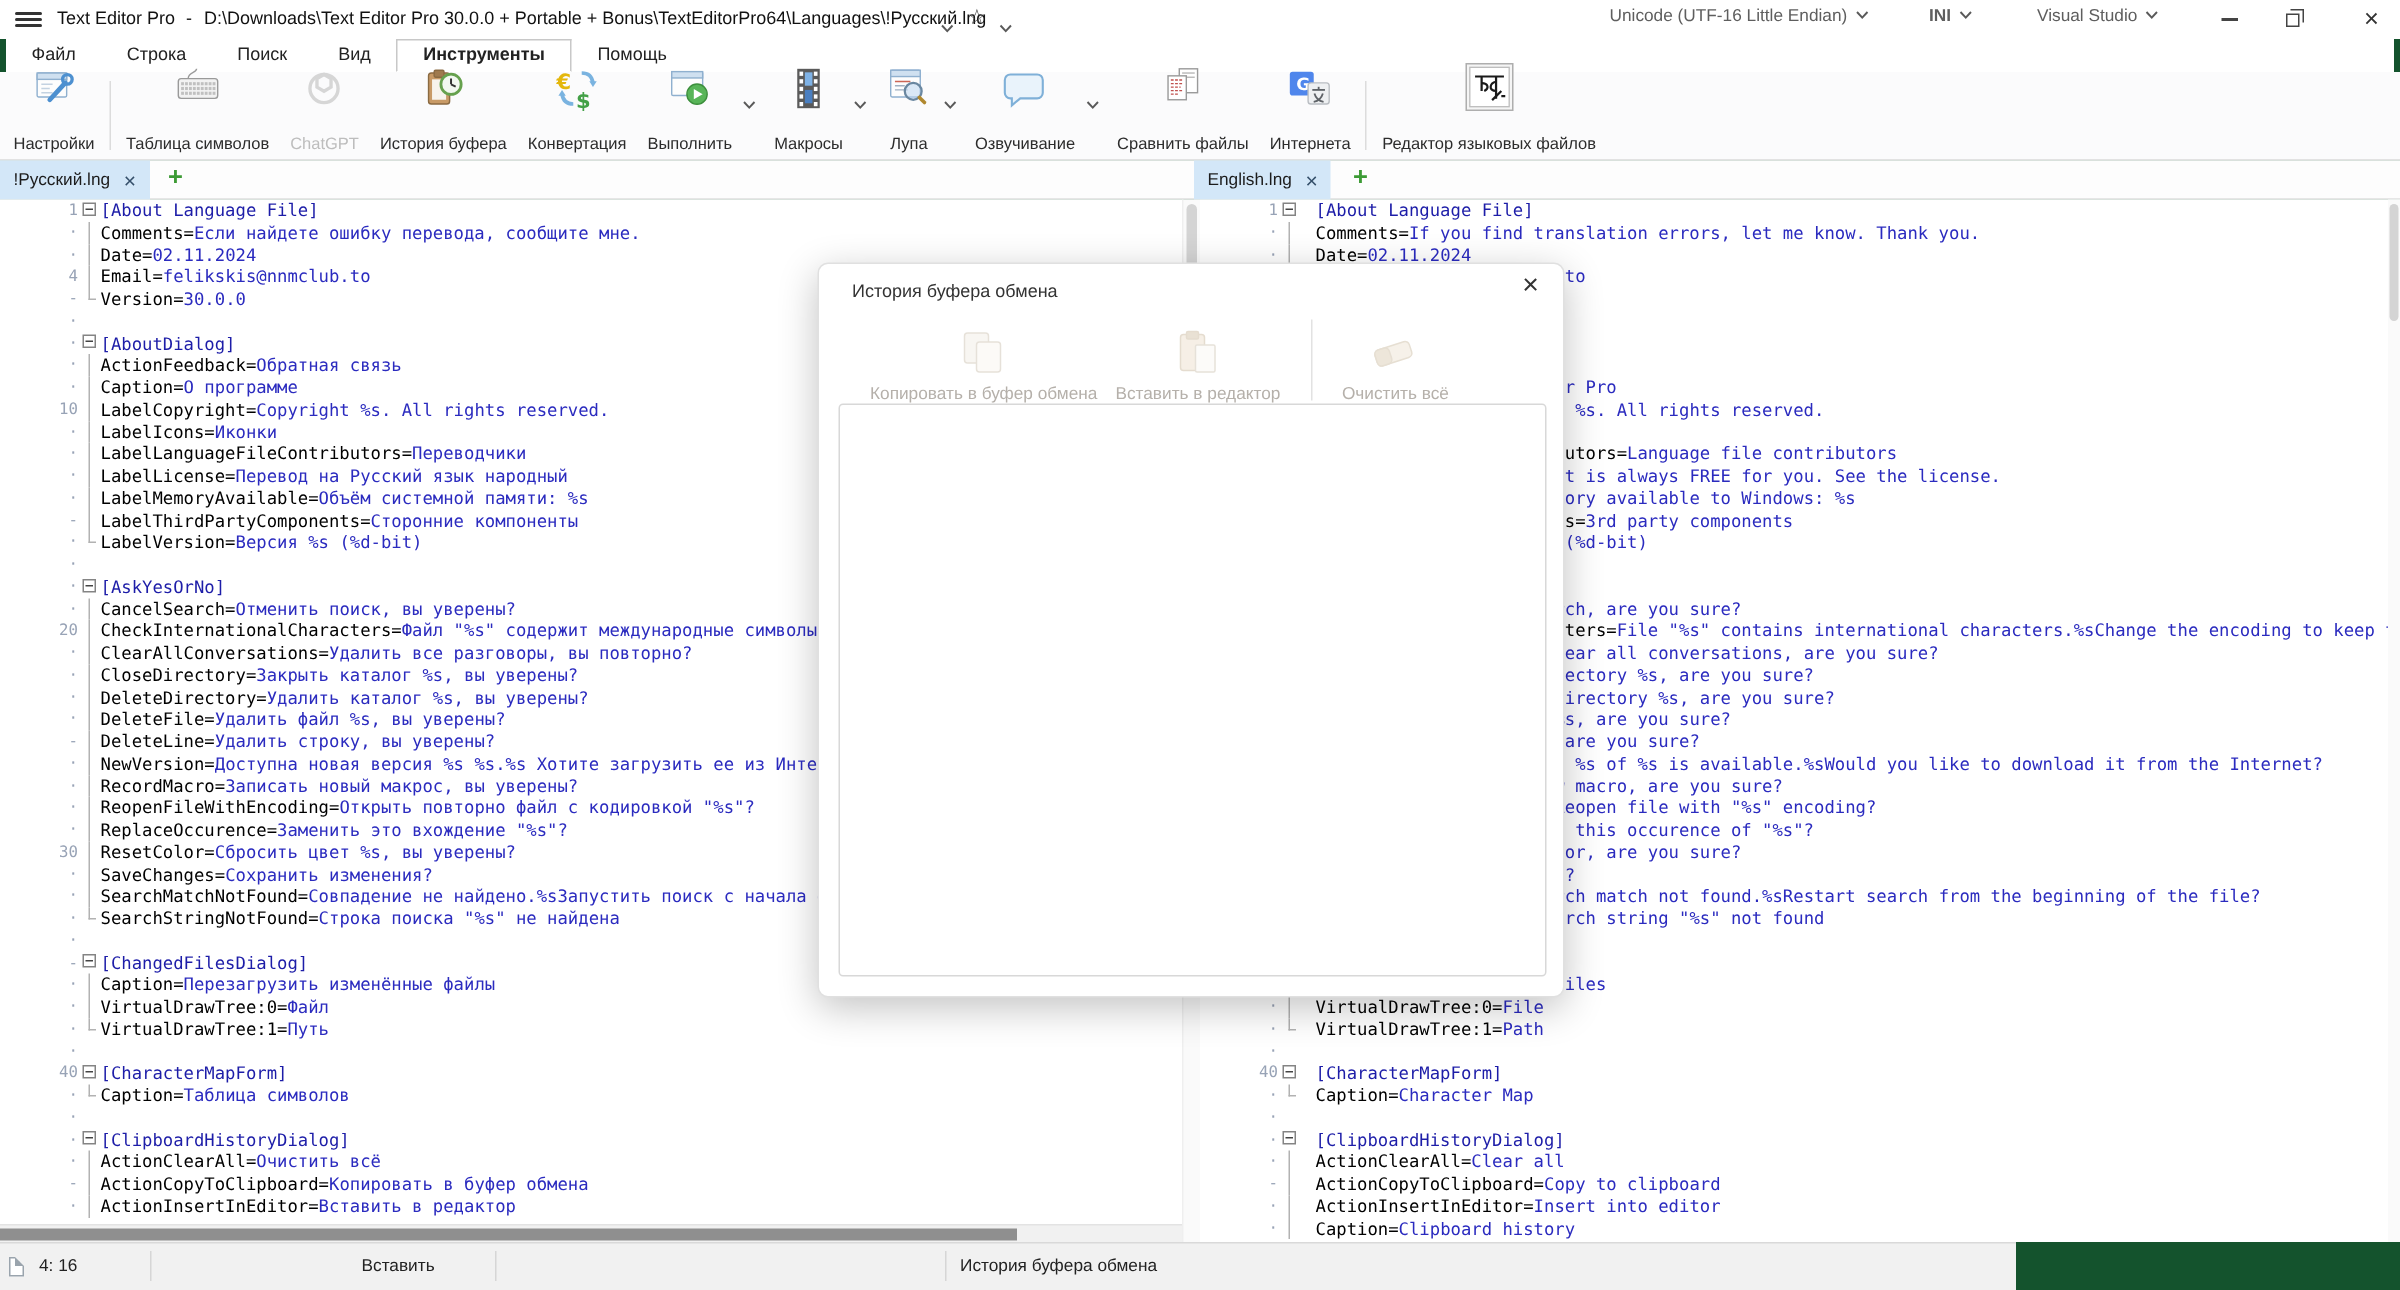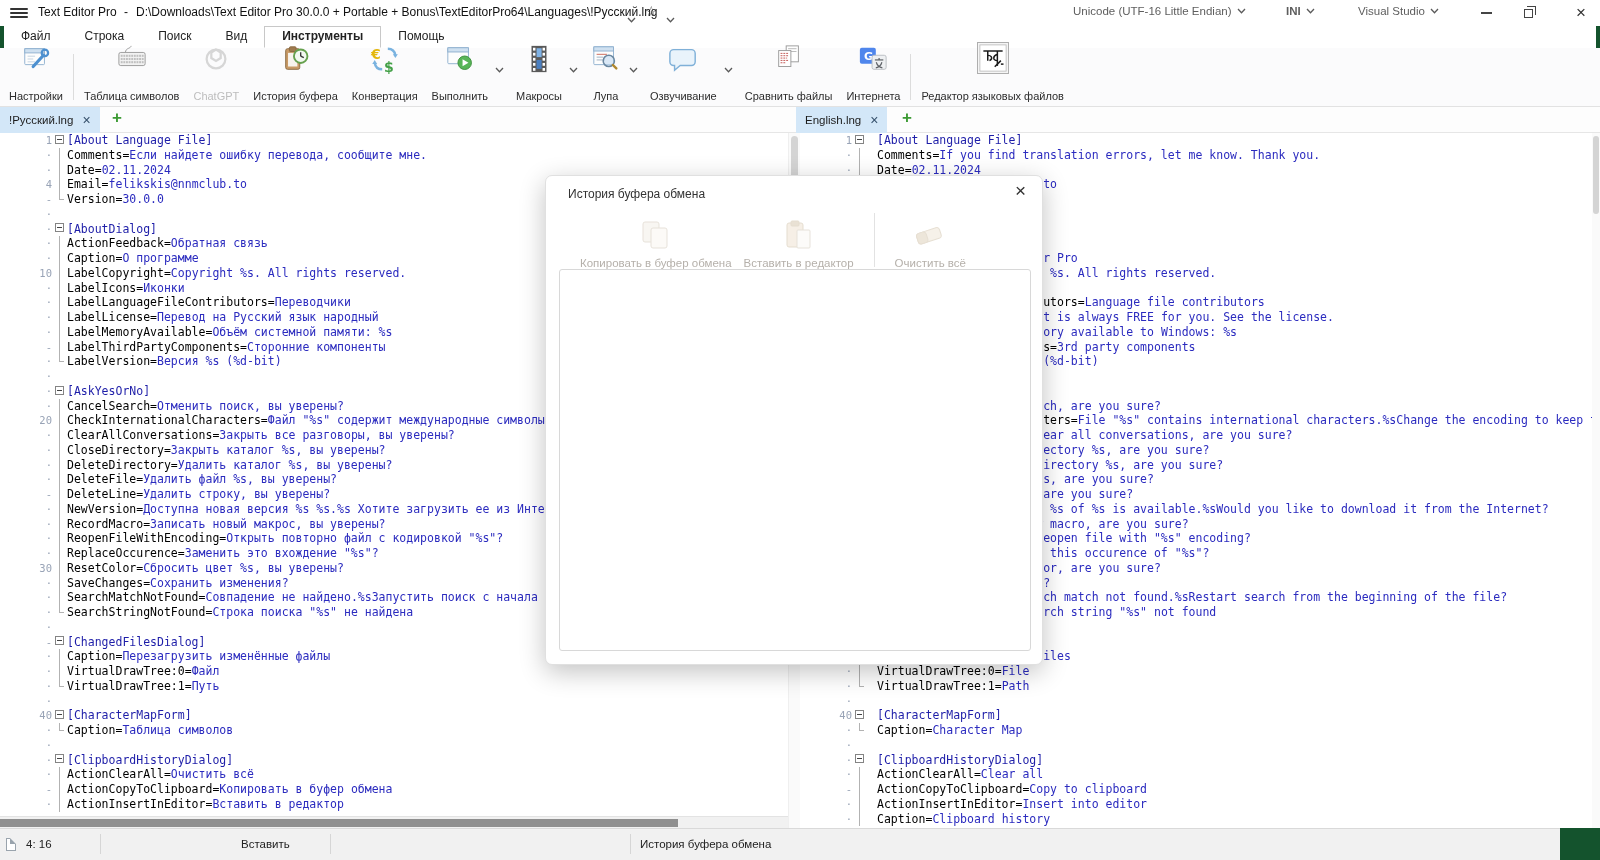--- a/index.html
+++ b/index.html
@@ -67,21 +67,21 @@
   .code .sec{color:#1d1da8;}
   
   .vsb{position:absolute;top:133px;width:12px;height:695px;background:#fafafa;}
   .vsb-left{left:788px;border-left:1px solid #efefef;}
   .vsb-right{left:1592px;width:8px;}
   .vsb .thumb{position:absolute;left:2px;top:3px;width:7px;height:78px;background:#d4d4d4;border-radius:4px;}
   .vsb-right .thumb{left:1px;width:6px;}
   .hsb{position:absolute;left:0;top:816px;width:788px;height:12px;background:#f1f1f1;border-top:1px solid #e3e3e3;}
   .hsb .thumb{position:absolute;left:0;top:2px;width:678px;height:8px;background:#8f8f8f;}
   
-  .statusbar{position:absolute;left:0;top:828px;width:1560px;height:32px;background:#f1f1f1;
+  .statusbar{position:absolute;left:0;top:828px;width:1344px;height:32px;background:#f1f1f1;
              border-top:1px solid #d9d9d9;font-size:11.5px;color:#222;}
   .sb-icon{position:absolute;left:6px;top:9px;width:10px;height:13px;border:1px solid #9aa4ad;background:#fff;}
   .sb-icon::before{content:"";position:absolute;right:-1px;top:-1px;border:3px solid #f1f1f1;border-left-color:#9aa4ad;border-bottom-color:#9aa4ad;}
   .sb-pos{position:absolute;left:26px;top:9px;}
   .sb-mode{position:absolute;left:208px;top:9px;padding-left:33px;}
   .sb-msg{position:absolute;left:640px;top:9px;}
   .sb-sep{position:absolute;top:5px;width:1px;height:20px;background:#d6d6d6;}
   
   .dialog{position:absolute;left:545px;top:175px;width:498px;height:490px;background:#fff;
           border:1px solid #e0e0e0;border-radius:7px;box-shadow:0 7px 26px rgba(0,0,0,.24);}
@@ -505,21 +505,21 @@
         <span class="code"><span class="k">CancelSearch=</span><span class="v">Отменить поиск, вы уверены?</span></span>
       </div>
       <div class="ed-line">
         <span class="ln">20</span>
         <span class="fold f-m"></span>
         <span class="code"><span class="k">CheckInternationalCharacters=</span><span class="v">Файл "%s" содержит международные символы.%sИзменить кодировку, чтобы сохранить символы?</span></span>
       </div>
       <div class="ed-line">
         <span class="ln">·</span>
         <span class="fold f-m"></span>
-        <span class="code"><span class="k">ClearAllConversations=</span><span class="v">Закрыть все разговоры, вы уверены?</span></span>
+        <span class="code"><span class="k">ClearAllConversations=</span><span class="v">Удалить все разговоры, вы повторно?</span></span>
       </div>
       <div class="ed-line">
         <span class="ln">·</span>
         <span class="fold f-m"></span>
         <span class="code"><span class="k">CloseDirectory=</span><span class="v">Закрыть каталог %s, вы уверены?</span></span>
       </div>
       <div class="ed-line">
         <span class="ln">·</span>
         <span class="fold f-m"></span>
         <span class="code"><span class="k">DeleteDirectory=</span><span class="v">Удалить каталог %s, вы уверены?</span></span>

